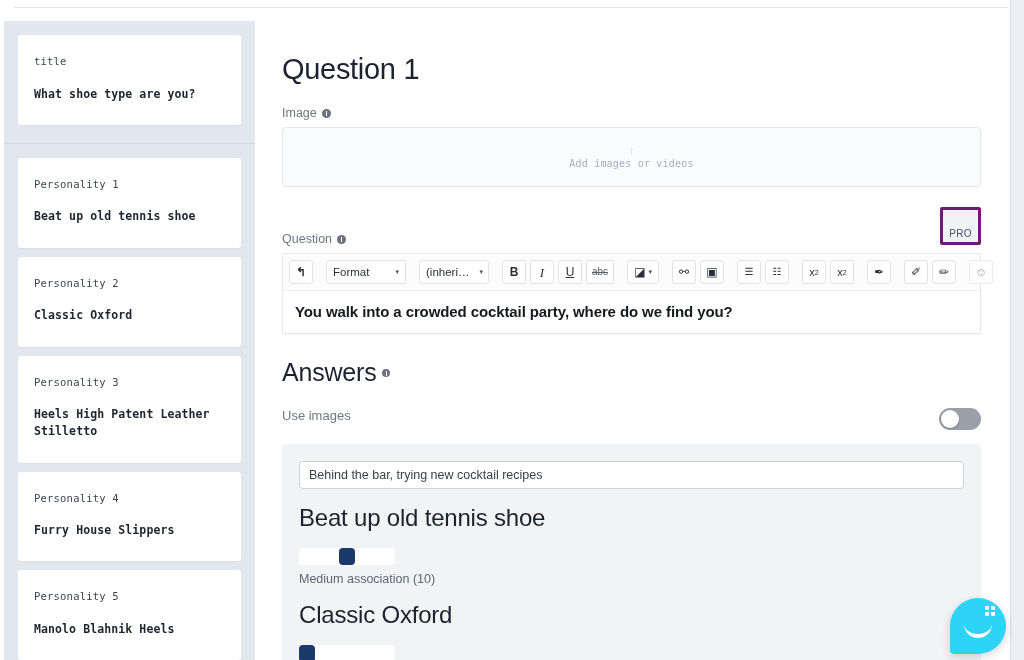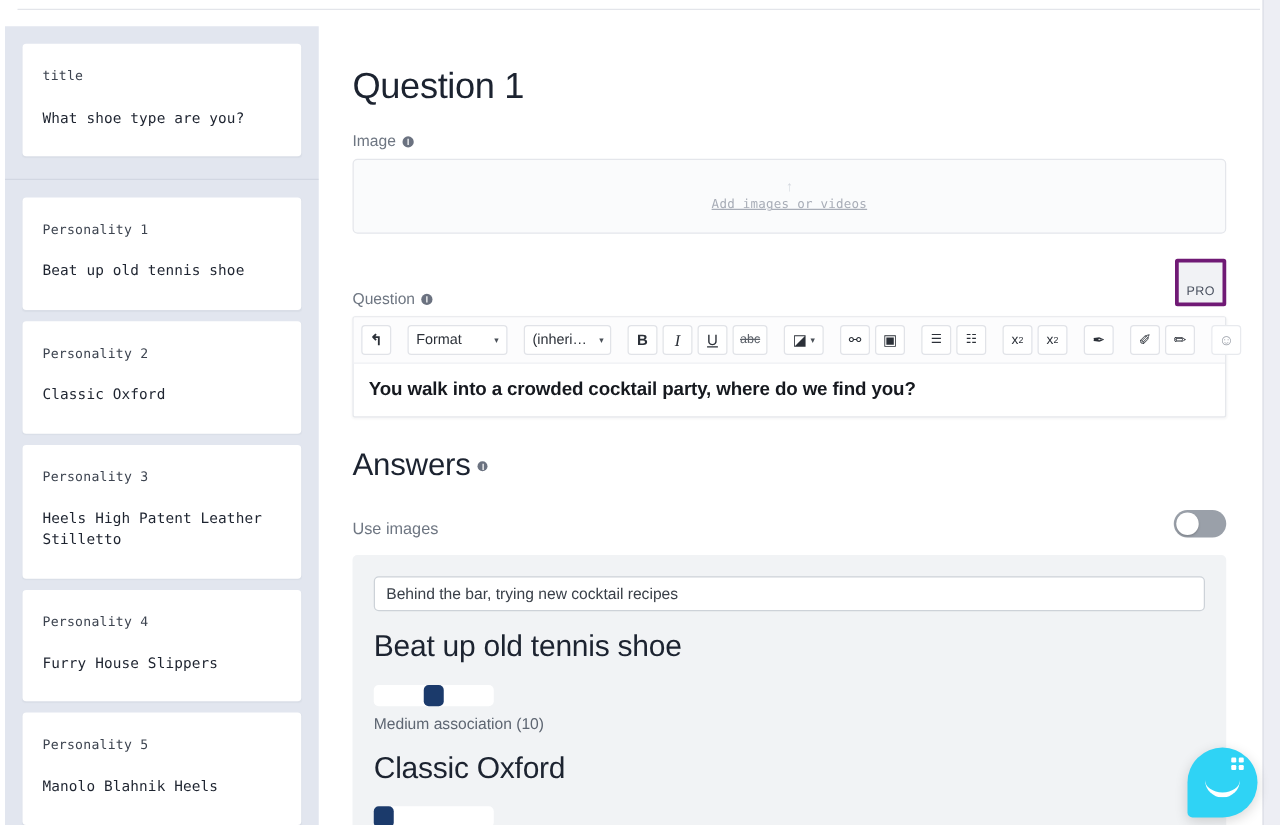--- a/index.html
+++ b/index.html
@@ -62,20 +62,21 @@
     line-height: 1.2;
   }
   .sb-value {
     font-family: "DejaVu Sans Mono", "Liberation Mono", monospace;
     font-size: 11.5px;
     color: #1e2430;
     letter-spacing: 0.1px;
     line-height: 1.5;
     margin-top: 18px;
     word-wrap: break-word;
+    font-weight: bold;
   }
 
   
   .main {
     position: absolute;
     left: 262px; top: 31px;
     width: 748px; height: 639px;
     background: #ffffff;
     overflow: hidden;
     padding: 18px 29px 0 20px;
@@ -117,21 +118,21 @@
     background: #fafbfc;
     display: flex; flex-direction: column;
     align-items: center; justify-content: center;
     gap: 2px;
   }
   .dz-arrow {
     font-size: 11px; color: #d3d7de; line-height: 1;
   }
   .dz-text {
     font-family: "DejaVu Sans Mono", "Liberation Mono", monospace;
-    font-size: 10px; color: #a8adb7; letter-spacing: 0.2px; text-decoration: underline;
+    font-size: 10px; color: #a8adb7; letter-spacing: 0.2px;
   }
 
   
   .label-row {
     display: flex; align-items: flex-end; justify-content: space-between;
     margin-top: 20px; margin-bottom: 7px;
   }
   .label-row .field-label { margin: 0; text-align: right; }
   .pro-badge {
     font-size: 10px; color: #4b5260;
@@ -202,21 +203,21 @@
   
   .section-title {
     display: flex; align-items: center; gap: 6px;
     margin-top: 24px;
   }
   .section-title h2 {
     font-size: 25px; font-weight: 400; color: #1c2330;
     letter-spacing: -0.2px;
   }
   .use-images-row {
-    display: flex; align-items: flex-end; justify-content: space-between;
+    display: flex; align-items: flex-start; justify-content: space-between;
     margin-top: 21px;
   }
   .use-images-row .ui-label { font-size: 13px; color: #6e7682; }
   .toggle {
     width: 42px; height: 22px;
     border-radius: 11px;
     background: #9aa0a9;
     position: relative;
     flex: 0 0 auto;
   }

